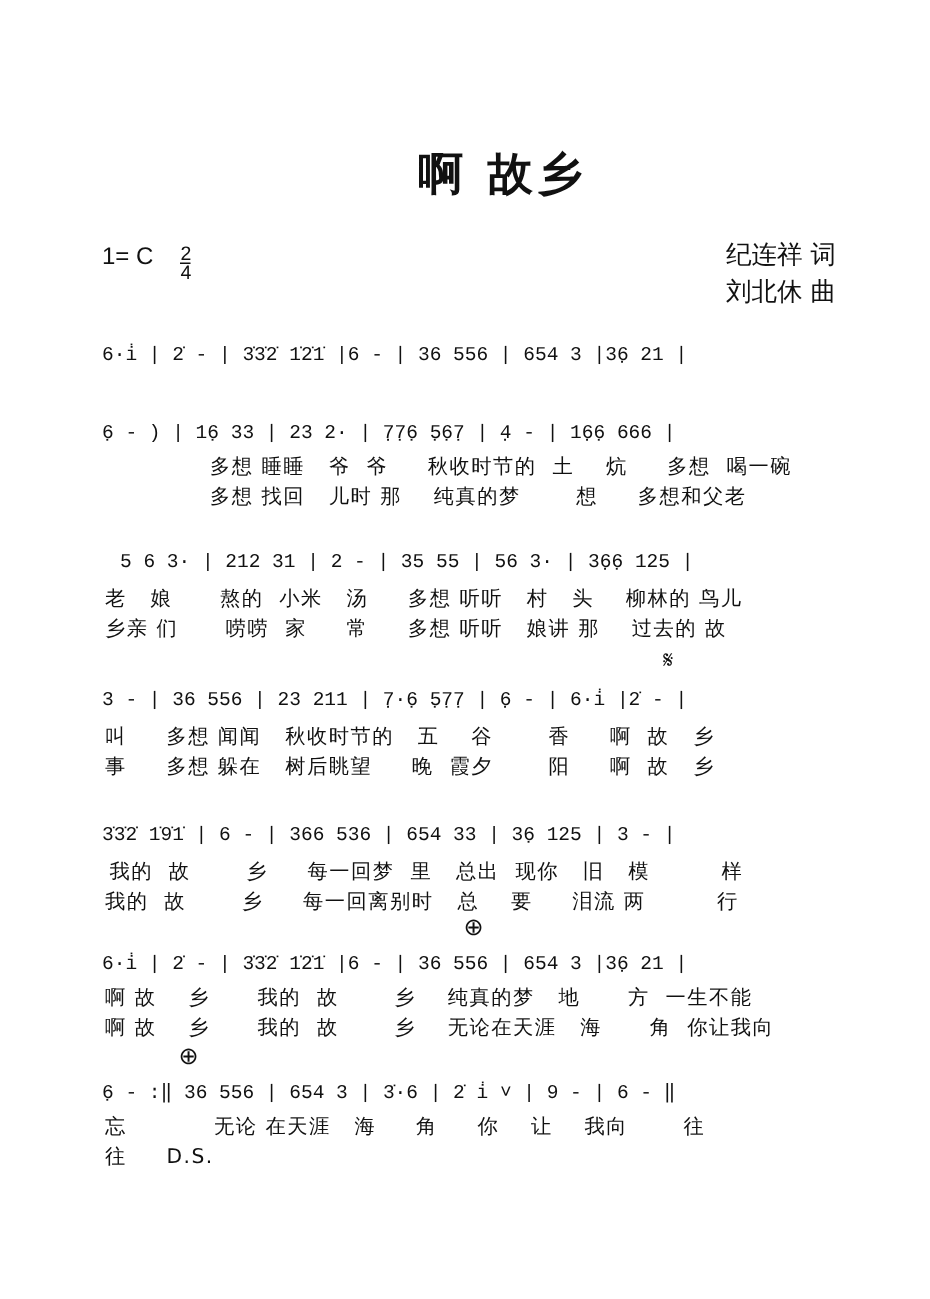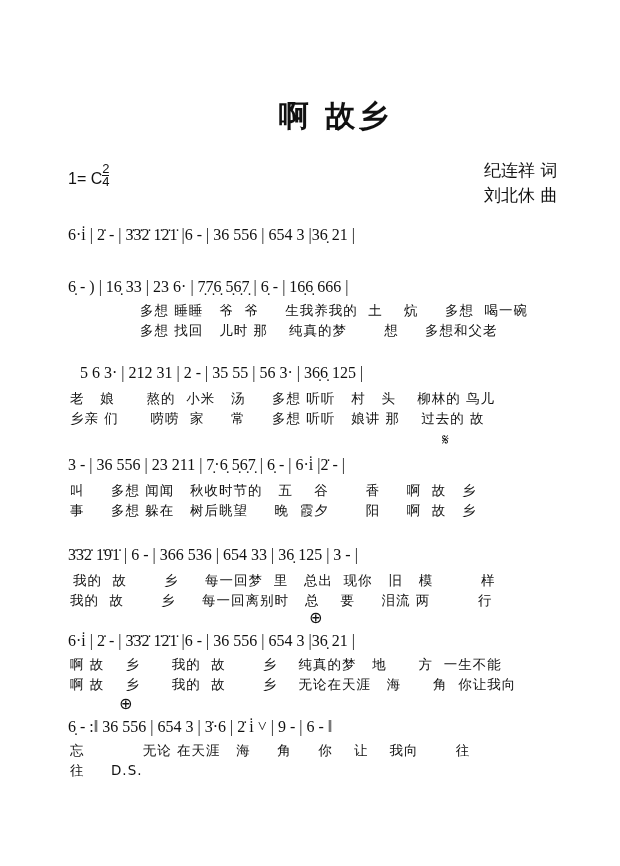--- a/index.html
+++ b/index.html
@@ -1,23 +1,23 @@
 <!DOCTYPE html>
 <html><head>
 <meta charset="utf-8">
 <style>
   html, body { margin:0; padding:0; background:#ffffff; }
   body { width:620px; height:866px; position:relative; overflow:hidden; color:#111; font-family:"DejaVu Sans", sans-serif; }
   .title { position:absolute; left:0; width:620px; top:96px; text-align:center; font-size:30px; letter-spacing:3px; font-weight:bold;padding-left:25px; }
-  .key { position:absolute; left:68px; top:163px; font-size:16px; display:flex; align-items:flex-end; gap:0; font-family:"Liberation Sans", sans-serif; }
+  .key { position:absolute; left:68px; top:163px; font-size:16px; display:flex; align-items:flex-start; gap:18px; font-family:"Liberation Sans", sans-serif; }
   .frac { display:inline-flex; flex-direction:column; align-items:center; font-size:13px; line-height:12px; }
   .frac span:first-child { border-bottom:1px solid #111; }
   .credits { position:absolute; left:484px; top:158px; font-size:17px; line-height:25px; }
   .row { position:absolute; left:0; width:620px; }
-  .notes { position:absolute; left:0; height:30px; display:flex; align-items:flex-end; font-family:Liberation Serif, serif; font-size:16px; white-space:pre; }
+  .notes { position:absolute; left:0; height:30px; display:flex; align-items:flex-end; font-family:Liberation Mono, monospace; font-size:13px; white-space:pre; }
   .lyric { position:absolute; font-size:13.5px; white-space:pre; letter-spacing:1px; }
   .ann { position:absolute; font-size:16px; }
 </style>
 </head>
 <body>
 
 <div class="title">啊 故乡</div>
 
 <div class="key">
   <span>1= C</span>
@@ -30,34 +30,34 @@
 <div class="credits">
   <div>纪连祥 词</div>
   <div>刘北休 曲</div>
 </div>
 
 <div class="row" style="top:214px">
   <div class="notes" style="left:68px">6·i̇ | 2̇ - | 3̇3̇2̇ 1̇2̇1̇ |6 - | 36 556 | 654 3 |36̣ 21 |</div>
 </div>
 
 <div class="row" style="top:266px">
-  <div class="notes" style="left:68px">6̣ - ) | 16̣ 33 | 23 6· | 7̣7̣6̣ 5̣6̣7̣ | 6̣ - | 16̣6̣ 666 |</div>
-  <div class="lyric" style="left:140px; top:36px">多想 睡睡   爷  爷     生我养我的  土    炕     多想  喝一碗</div>
+  <div class="notes" style="left:68px">6̣ - ) | 16̣ 33 | 23 2· | 7̣7̣6̣ 5̣6̣7̣ | 4̣ - | 16̣6̣ 666 |</div>
+  <div class="lyric" style="left:140px; top:36px">多想 睡睡   爷  爷     秋收时节的  土    炕     多想  喝一碗</div>
   <div class="lyric" style="left:140px; top:56px">多想 找回   儿时 那    纯真的梦       想     多想和父老</div>
 </div>
 
 <div class="row" style="top:352px">
   <div class="notes" style="left:80px">5 6 3· | 212 31 | 2 - | 35 55 | 56 3· | 36̣6̣ 125 |</div>
   <div class="lyric" style="left:70px; top:38px">老   娘      熬的  小米   汤     多想 听听   村   头    柳林的 鸟儿</div>
   <div class="lyric" style="left:70px; top:58px">乡亲 们      唠唠  家     常     多想 听听   娘讲 那    过去的 故</div>
 </div>
 
 <div class="row" style="top:444px">
   <div class="ann" style="left:442px; top:-14px">𝄋</div>
-  <div class="notes" style="left:68px">3 - | 36 556 | 23 211 | 7̣·6̣ 5̣6̣7̣ | 6̣ - | 6·i̇ |2̇ - |</div>
+  <div class="notes" style="left:68px">3 - | 36 556 | 23 211 | 7̣·6̣ 5̣7̣7̣ | 6̣ - | 6·i̇ |2̇ - |</div>
   <div class="lyric" style="left:70px; top:38px">叫     多想 闻闻   秋收时节的   五    谷       香     啊  故   乡</div>
   <div class="lyric" style="left:70px; top:58px">事     多想 躲在   树后眺望     晚  霞夕       阳     啊  故   乡</div>
 </div>
 
 <div class="row" style="top:534px">
   <div class="notes" style="left:68px">3̇3̇2̇ 1̇9̇1̇ | 6 - | 366 536 | 654 33 | 36̣ 125 | 3 - |</div>
   <div class="lyric" style="left:73px; top:38px">我的  故       乡     每一回梦  里   总出  现你   旧   模         样</div>
   <div class="lyric" style="left:70px; top:58px">我的  故       乡     每一回离别时   总    要     泪流 两         行</div>
 </div>
 

